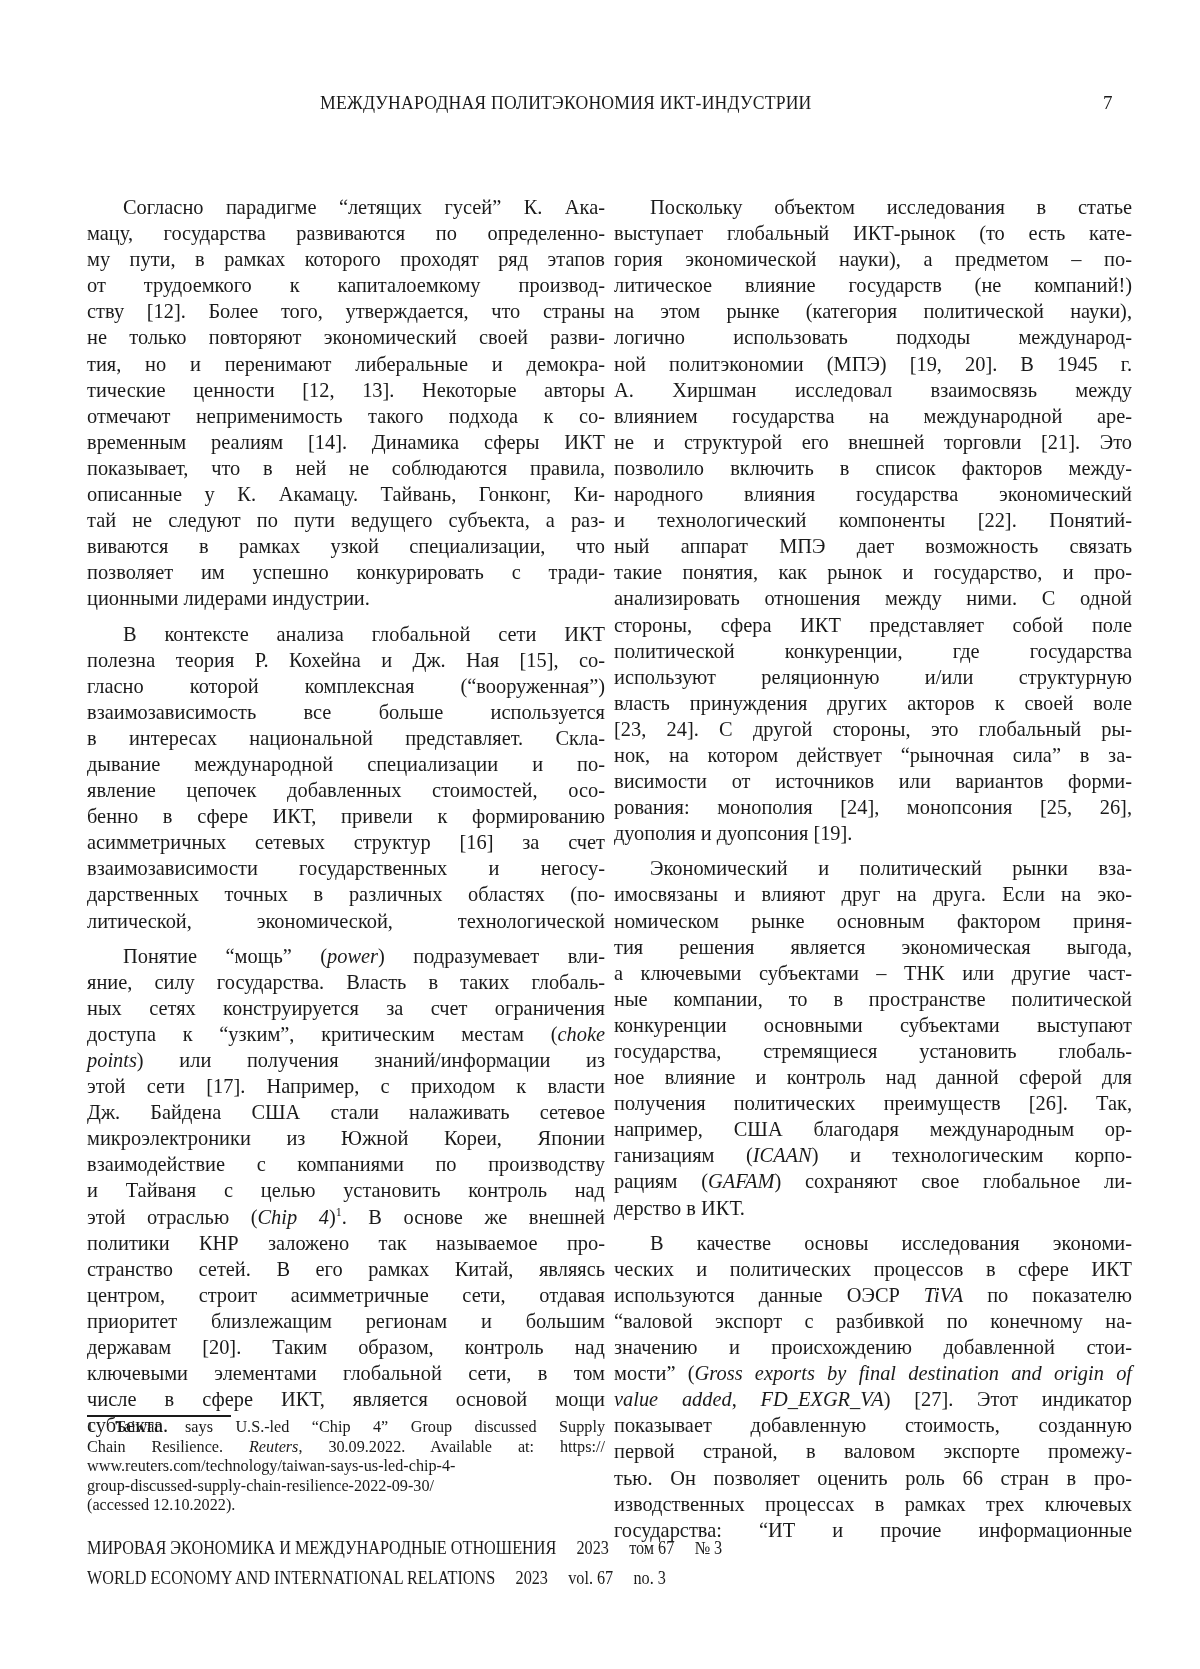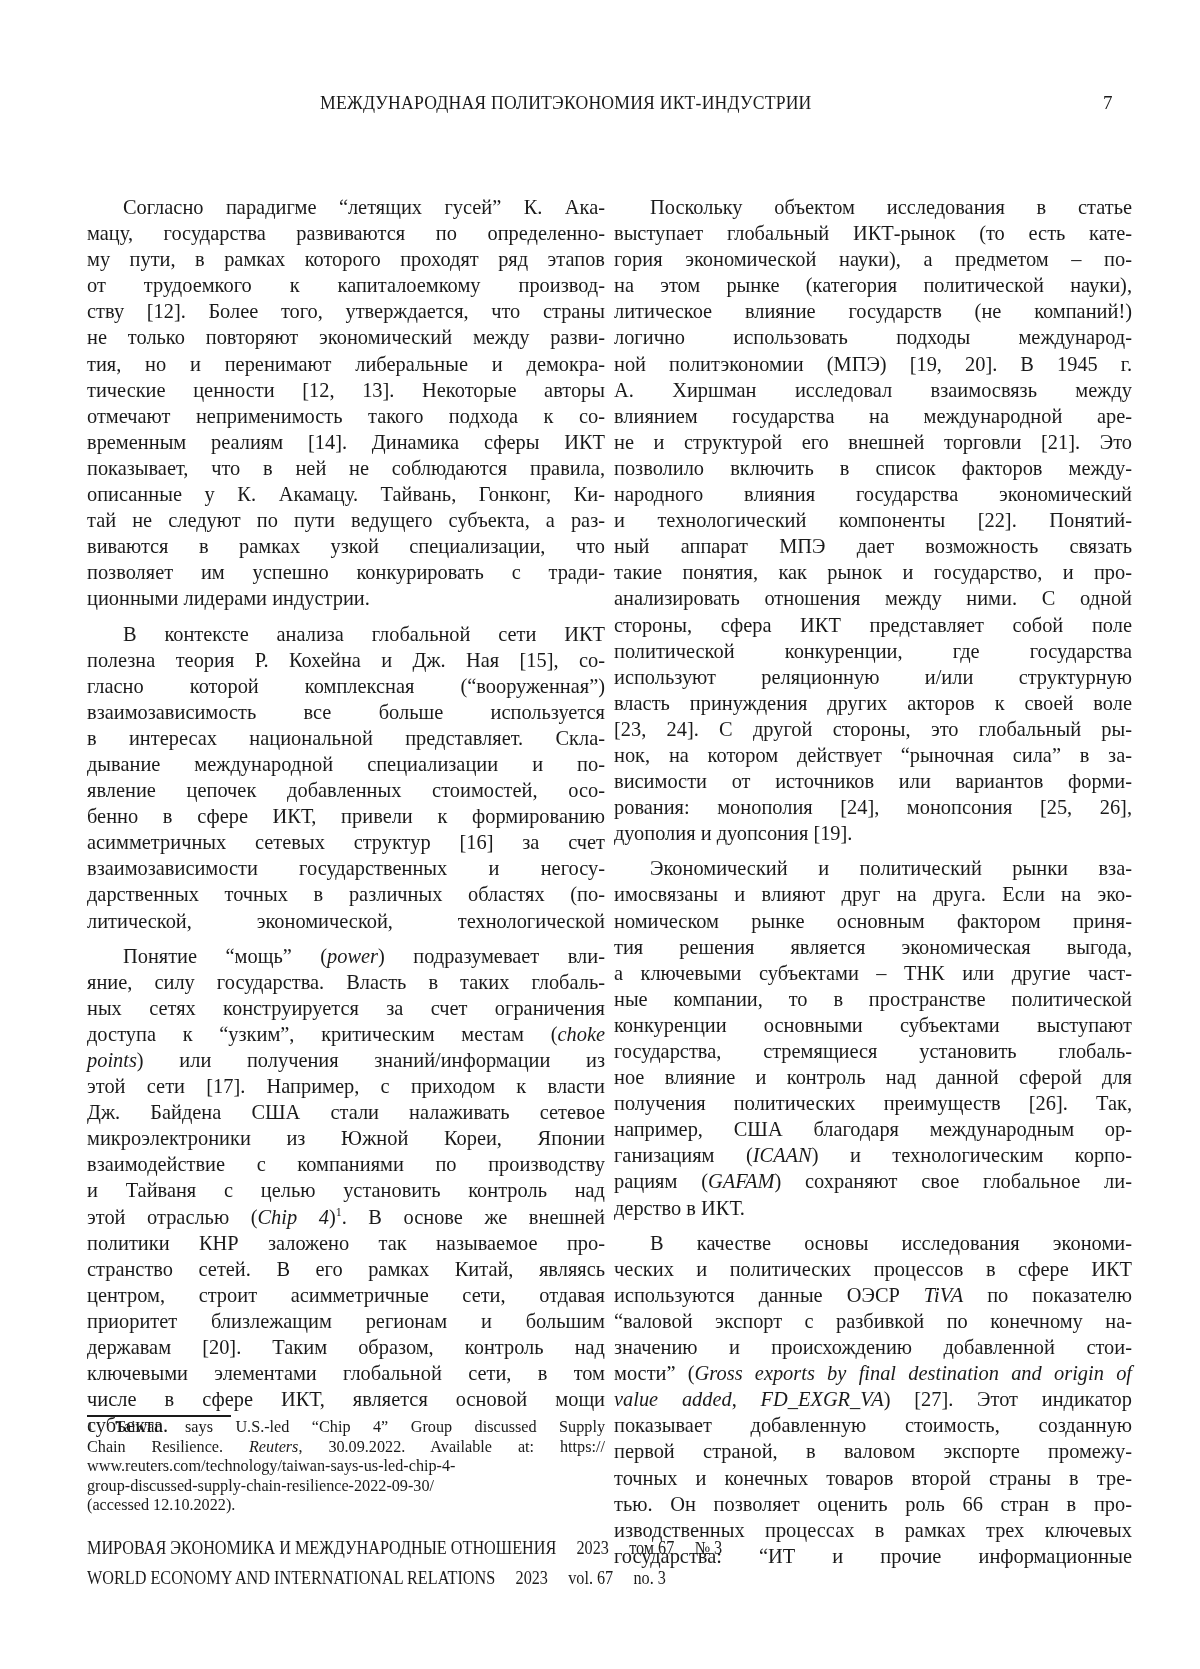--- a/index.html
+++ b/index.html
@@ -33,21 +33,21 @@
   <div class="page-number">7</div>
 </header>
 
 <section class="col left">
     <p style="text-indent: 0px;">
       <span class="ln first">Согласно парадигме “летящих гусей” К. Ака-</span>
       <span class="ln">мацу, государства развиваются по определенно-</span>
       <span class="ln">му пути, в рамках которого проходят ряд этапов</span>
       <span class="ln">от трудоемкого к капиталоемкому производ-</span>
       <span class="ln">ству [12]. Более того, утверждается, что страны</span>
-      <span class="ln">не только повторяют экономический между разви-</span>
+      <span class="ln">не только повторяют экономический своей разви-</span>
       <span class="ln">тия, но и перенимают либеральные и демокра-</span>
       <span class="ln">тические ценности [12, 13]. Некоторые авторы</span>
       <span class="ln">отмечают неприменимость такого подхода к со-</span>
       <span class="ln">временным реалиям [14]. Динамика сферы ИКТ</span>
       <span class="ln">показывает, что в ней не соблюдаются правила,</span>
       <span class="ln">описанные у К. Акамацу. Тайвань, Гонконг, Ки-</span>
       <span class="ln">тай не следуют по пути ведущего субъекта, а раз-</span>
       <span class="ln">виваются в рамках узкой специализации, что</span>
       <span class="ln">позволяет им успешно конкурировать с тради-</span>
       <span class="ln last">ционными лидерами индустрии.</span>
@@ -86,22 +86,22 @@
       <span class="ln">ключевыми элементами глобальной сети, в том</span>
       <span class="ln">числе в сфере ИКТ, является основой мощи</span>
       <span class="ln last">субъекта.</span>
     </p>
   </section>
 <section class="col right">
     <p style="text-indent: 0px;">
       <span class="ln first">Поскольку объектом исследования в статье</span>
       <span class="ln">выступает глобальный ИКТ-рынок (то есть кате-</span>
       <span class="ln">гория экономической науки), а предметом – по-</span>
+      <span class="ln">литическое влияние государств (не компаний!)</span>
       <span class="ln">на этом рынке (категория политической науки),</span>
-      <span class="ln">литическое влияние государств (не компаний!)</span>
       <span class="ln">логично использовать подходы международ-</span>
       <span class="ln">ной политэкономии (МПЭ) [19, 20]. В 1945 г.</span>
       <span class="ln">А. Хиршман исследовал взаимосвязь между</span>
       <span class="ln">влиянием государства на международной аре-</span>
       <span class="ln">не и структурой его внешней торговли [21]. Это</span>
       <span class="ln">позволило включить в список факторов между-</span>
       <span class="ln">народного влияния государства экономический</span>
       <span class="ln">и технологический компоненты [22]. Понятий-</span>
       <span class="ln">ный аппарат МПЭ дает возможность связать</span>
       <span class="ln">такие понятия, как рынок и государство, и про-</span>
@@ -135,21 +135,20 @@
     <p style="text-indent: 0px;">
       <span class="ln first">В качестве основы исследования экономи-</span>
       <span class="ln">ческих и политических процессов в сфере ИКТ</span>
       <span class="ln">используются данные ОЭСР <i>TiVA</i> по показателю</span>
       <span class="ln">“валовой экспорт с разбивкой по конечному на-</span>
       <span class="ln">значению и происхождению добавленной стои-</span>
       <span class="ln">мости” (<i>Gross exports by final destination and origin of</i></span>
       <span class="ln"><i>value added</i>, <i>FD_EXGR_VA</i>) [27]. Этот индикатор</span>
       <span class="ln">показывает добавленную стоимость, созданную</span>
       <span class="ln">первой страной, в валовом экспорте промежу-</span>
-      <span class="ln">точных и конечных товаров второй страны в тре-</span>
       <span class="ln">тью. Он позволяет оценить роль 66 стран в про-</span>
       <span class="ln">изводственных процессах в рамках трех ключевых</span>
       <span class="ln">государства: “ИТ и прочие информационные</span>
     </p>
   </section>
 
 <div class="fn-rule"></div>
 <div class="footnote">
     <span class="ln"><sup>1</sup> Taiwan says U.S.-led “Chip 4” Group discussed Supply</span>
     <span class="ln">Chain Resilience. <i>Reuters</i>, 30.09.2022. Available at: https://</span>

